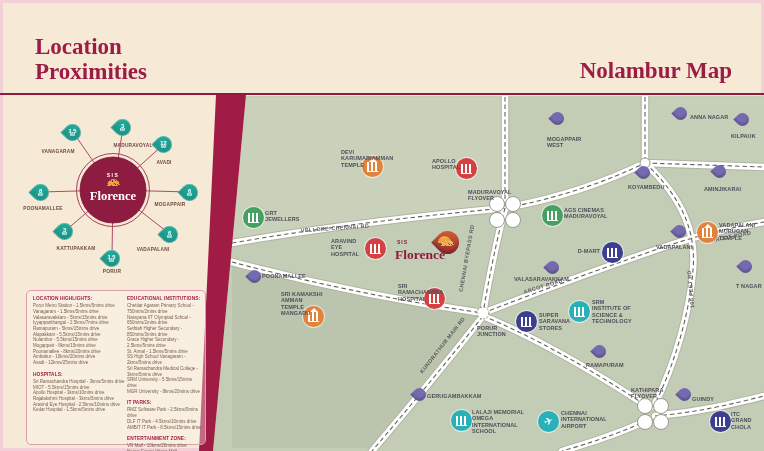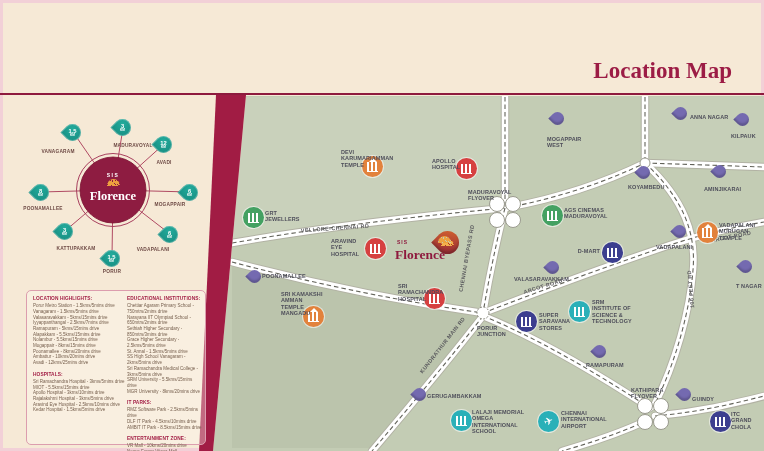--- a/index.html
+++ b/index.html
@@ -248,21 +248,25 @@
     <div class="mlbl" style="left:472px;top:409px;width:60px;">LALAJI MEMORIAL OMEGA INTERNATIONAL SCHOOL</div>
     <div class="mlbl" style="left:561px;top:410px;width:44px;">CHENNAI INTERNATIONAL AIRPORT</div>
     <div class="mlbl" style="left:586px;top:362px;width:40px;">RAMAPURAM</div>
     <div class="mlbl" style="left:631px;top:387px;width:34px;">KATHIPARA FLYOVER</div>
     <div class="mlbl" style="left:692px;top:396px;width:30px;">GUINDY</div>
     <div class="mlbl" style="left:731px;top:411px;width:26px;">ITC GRAND CHOLA</div>
   </div>
 
   <div class="band"></div>
 
-  <div class="title-right">Location Map</div>
+  <div class="title-left">
+    <div>Location</div>
+    <div>Proximities</div>
+  </div>
+  <div class="title-right">Nolambur Map</div>
   <div class="hrule"></div>
 
   <svg class="layer" style="top:90px;" width="230" height="205" viewBox="0 90 230 205">
     <g stroke="#b04a63" stroke-width="1">
       <line x1="113" y1="190" x2="73" y2="132"></line>
       <line x1="113" y1="190" x2="123" y2="128"></line>
       <line x1="113" y1="190" x2="164" y2="144"></line>
       <line x1="113" y1="190" x2="190" y2="192"></line>
       <line x1="113" y1="190" x2="41" y2="192"></line>
       <line x1="113" y1="190" x2="65" y2="231"></line>

